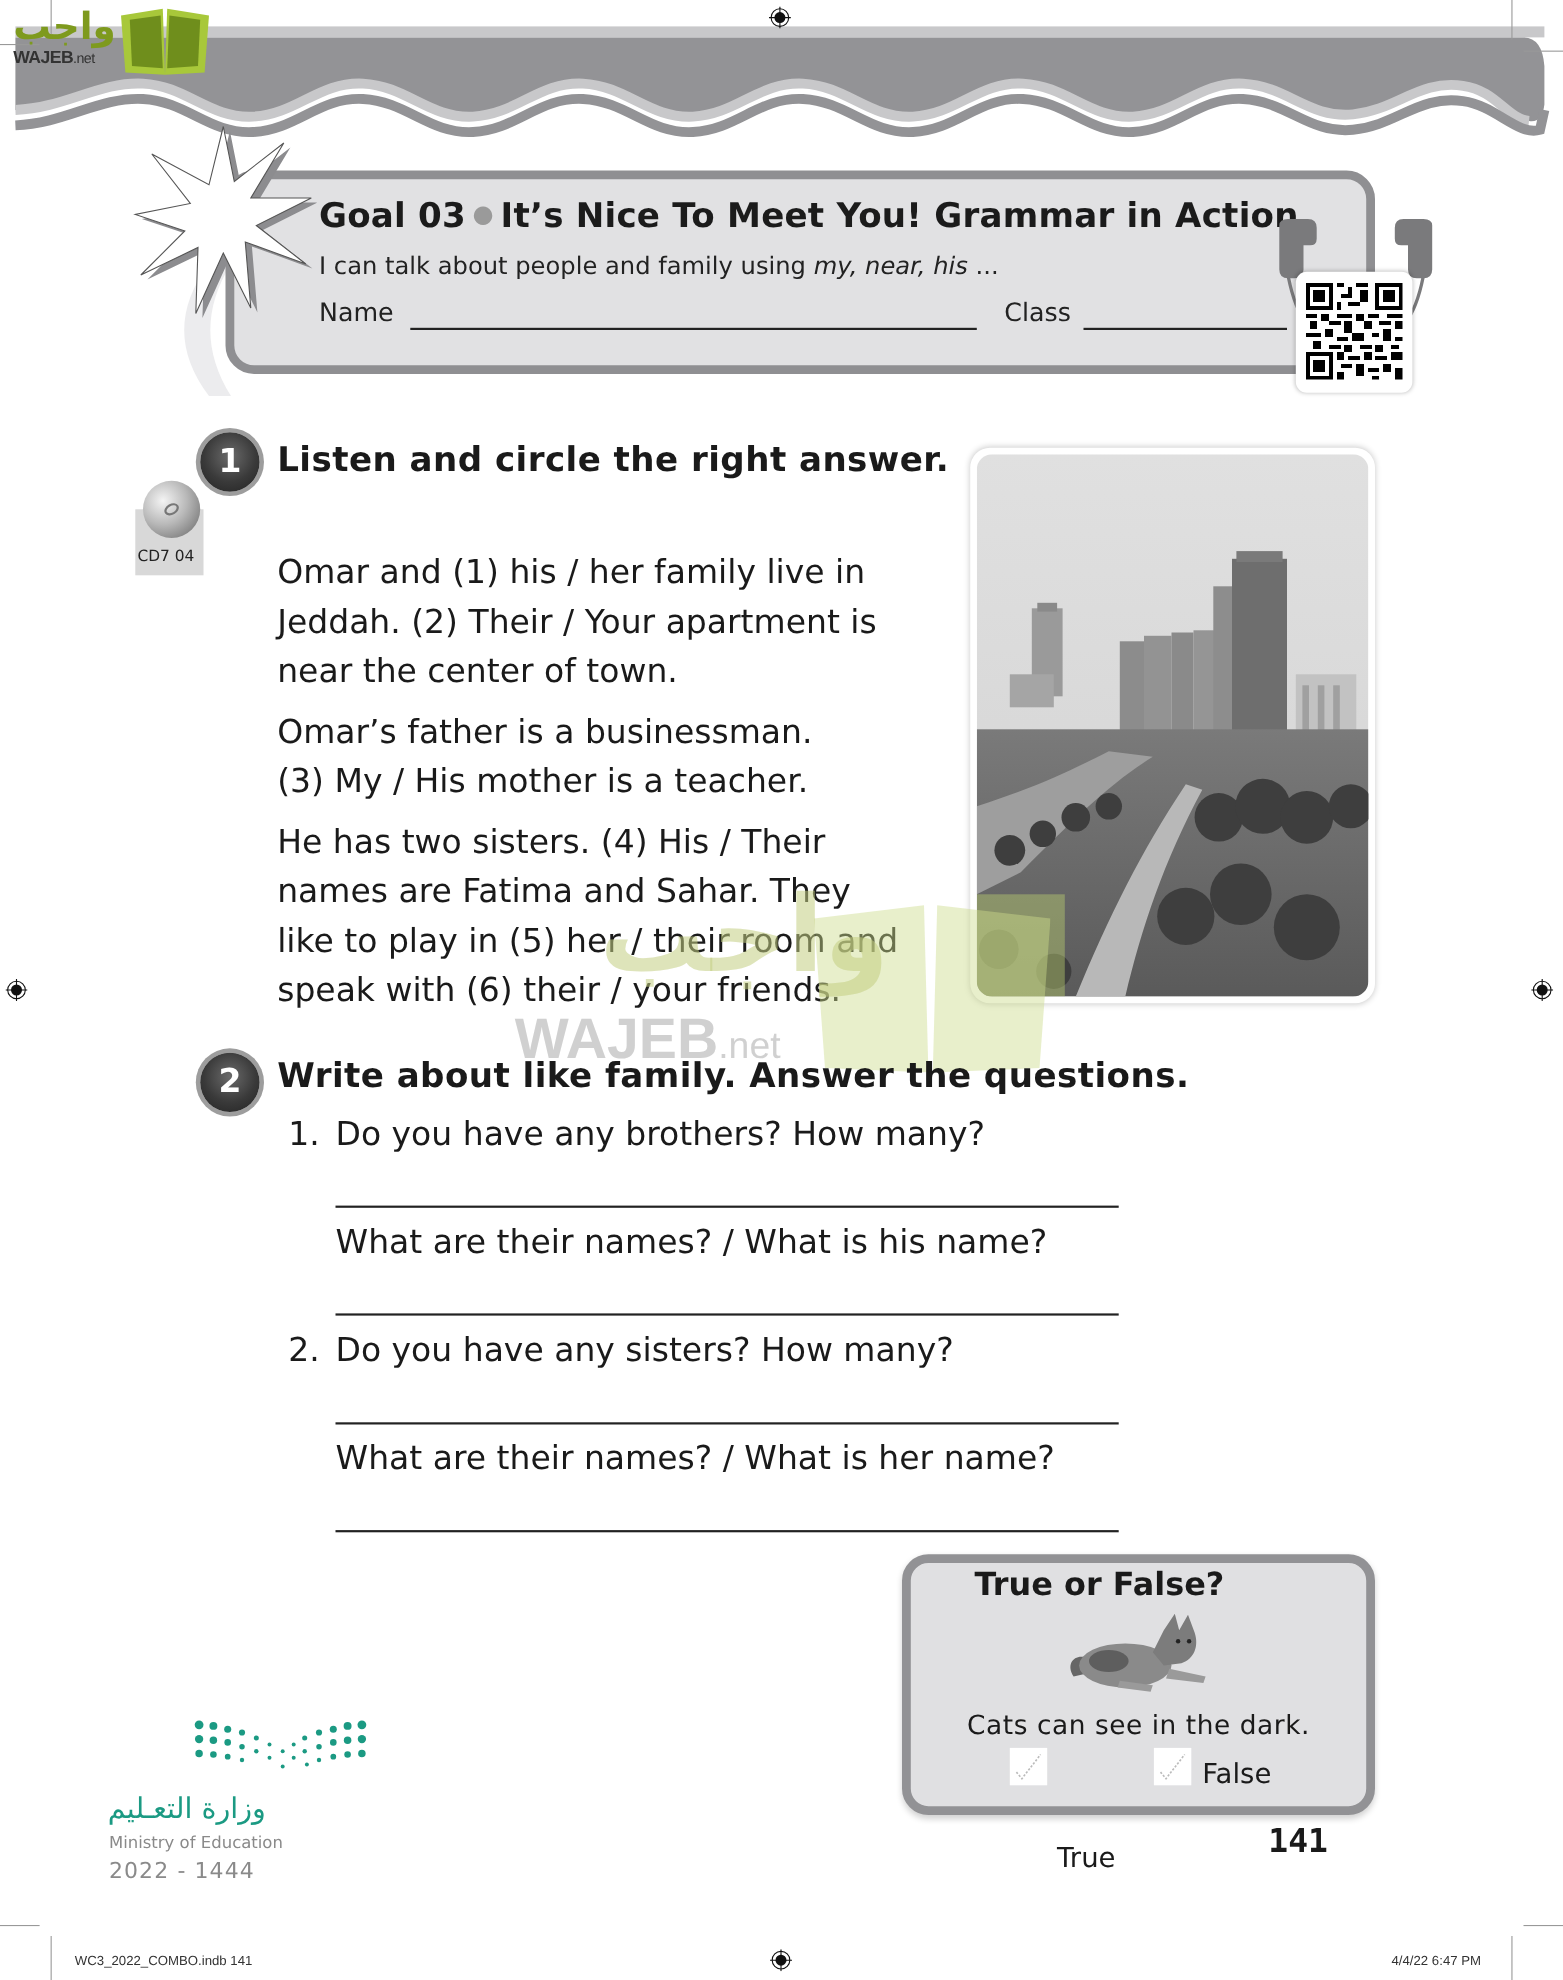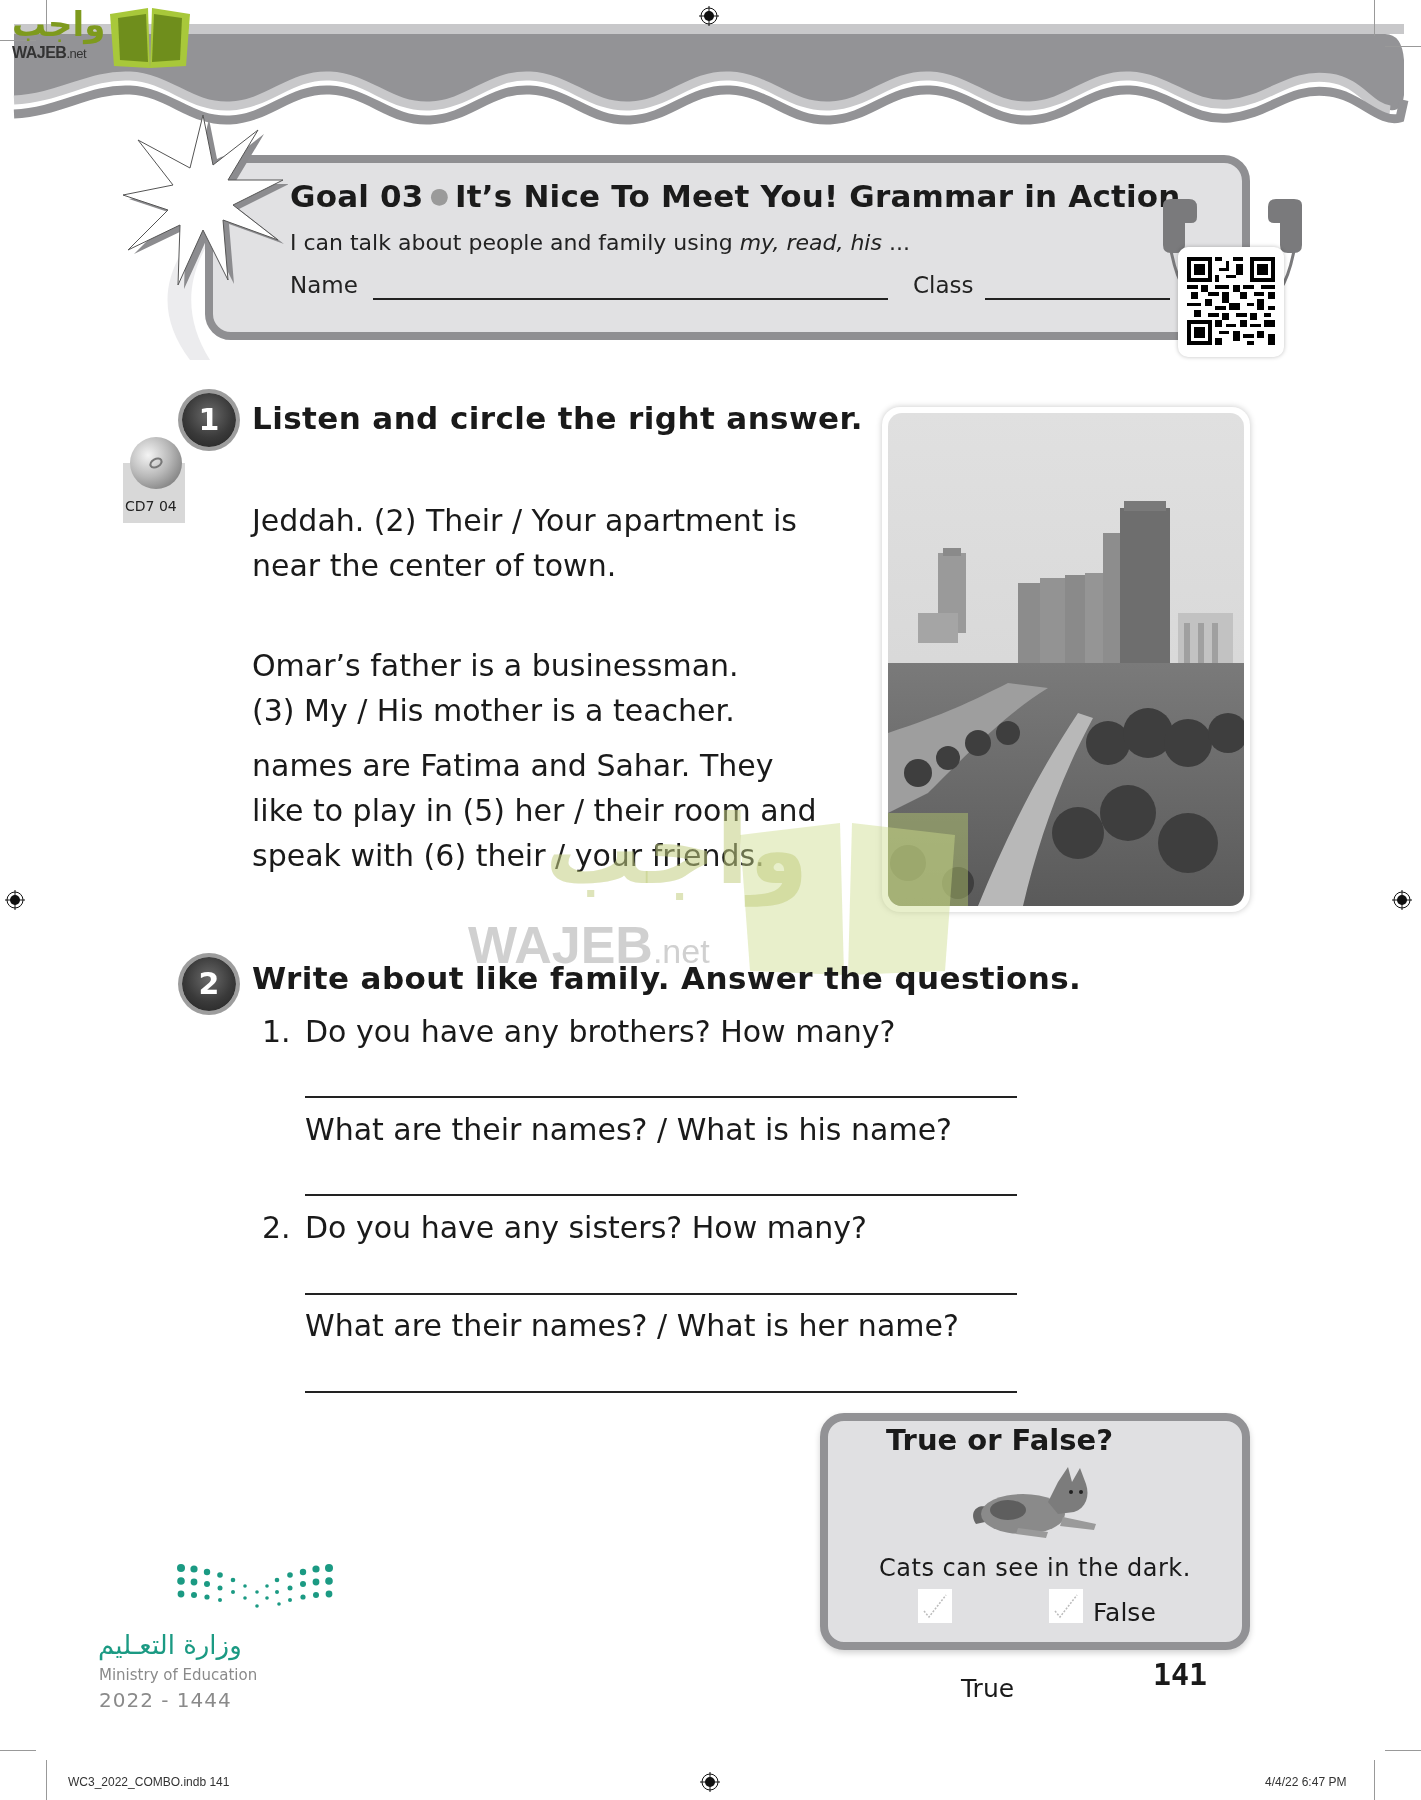--- a/index.html
+++ b/index.html
@@ -157,21 +157,21 @@
 </svg>
 <div class="abs header-box"></div>
 <svg class="abs header-star" viewBox="0 0 170 180">
   <polygon points="85,5 95,55 140,20 110,70 165,70 115,95 160,130 105,110 110,170 85,120 60,175 62,115 10,140 50,100 5,85 55,75 20,30 72,58" fill="#8c8c8f" transform="translate(6,4)"></polygon>
   <polygon points="85,5 95,55 140,20 110,70 165,70 115,95 160,130 105,110 110,170 85,120 60,175 62,115 10,140 50,100 5,85 55,75 20,30 72,58" fill="#ffffff" stroke="#555" stroke-width="1"></polygon>
 </svg>
 <div class="abs goal-title">
   <span>Goal 03</span><span class="dot">●</span><span>It’s Nice To Meet You! Grammar in Action</span>
 </div>
 <div class="abs goal-sub">
-  <span>I can talk about people and family using </span><i>my, read, his</i><span> ...</span>
+  <span>I can talk about people and family using </span><i>my, near, his</i><span> ...</span>
 </div>
 <div class="abs name-label">Name</div>
 <div class="abs name-line"></div>
 <div class="abs class-label">Class</div>
 <div class="abs class-line"></div>
 
 <svg class="abs earbuds" viewBox="0 0 155 120">
   <path d="M15 50 Q20 80 30 95" stroke="#7a7a7c" stroke-width="3" fill="none"></path>
   <path d="M140 50 Q135 80 125 95" stroke="#7a7a7c" stroke-width="3" fill="none"></path>
   <path d="M8 10 Q8 4 16 4 L34 4 Q42 4 42 12 L42 22 Q42 28 36 28 L30 28 L30 50 Q30 58 22 58 L16 58 Q8 58 8 50 Z" fill="#7a7a7c"></path>
@@ -251,28 +251,30 @@
 </svg>
 <div class="abs cd-label">CD7 04</div>
 
 <div class="abs badge" style="left:182px;top:393px;">1</div>
 
 <div class="abs sec-title" style="left:252px;top:396px;text-align:right;">
   <div>Listen and circle the right answer.</div>
 </div>
 
 <div class="abs body-text" style="left:252px;top:498px;">
+  <div>Omar and (1) his / her family live in</div>
   <div>Jeddah. (2) Their / Your apartment is</div>
   <div>near the center of town.</div>
 </div>
 <div class="abs body-text" style="left:252px;top:643px;">
   <div>Omar’s father is a businessman.</div>
   <div>(3) My / His mother is a teacher.</div>
 </div>
 <div class="abs body-text" style="left:252px;top:743px;">
+  <div>He has two sisters. (4) His / Their</div>
   <div>names are Fatima and Sahar. They</div>
   <div>like to play in (5) her / their room and</div>
   <div>speak with (6) their / your friends.</div>
 </div>
 
 <div class="abs photo-frame">
   <svg class="photo" viewBox="0 0 356 493" preserveAspectRatio="none">
     <defs>
       <linearGradient id="sky" x1="0" y1="0" x2="0" y2="1">
           <stop offset="0%" stop-color="#e0e0e0"></stop>

